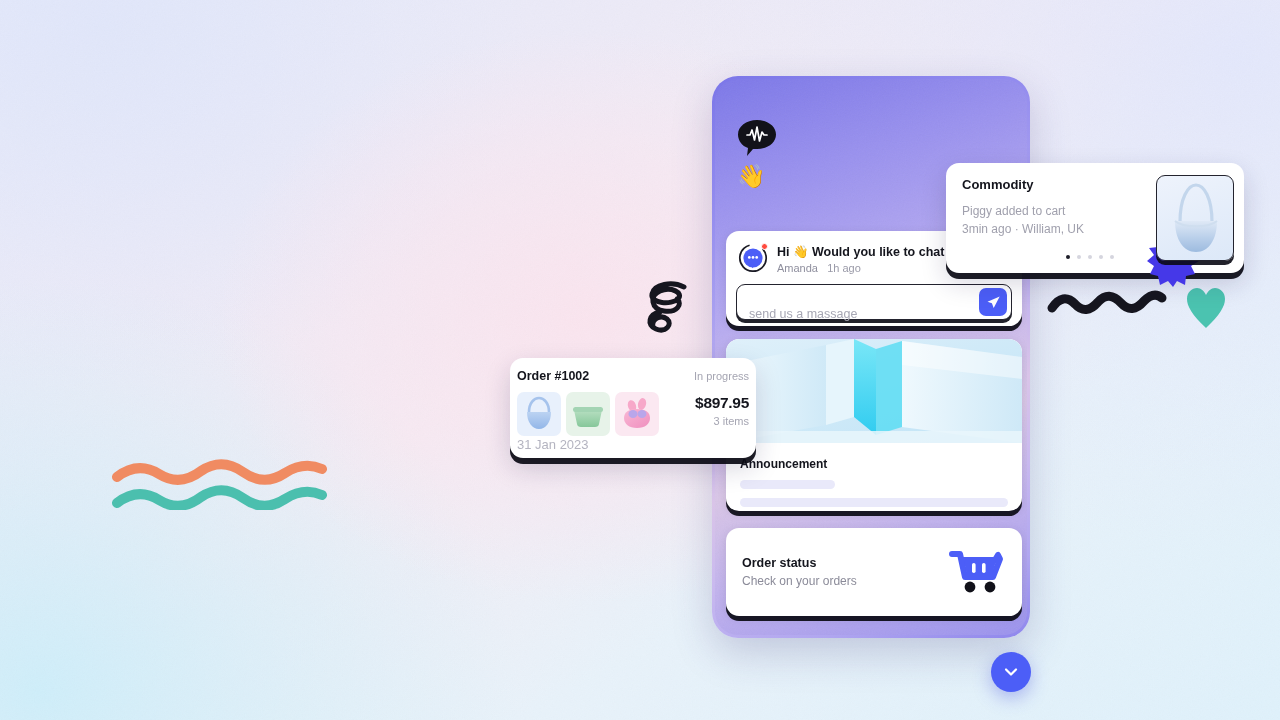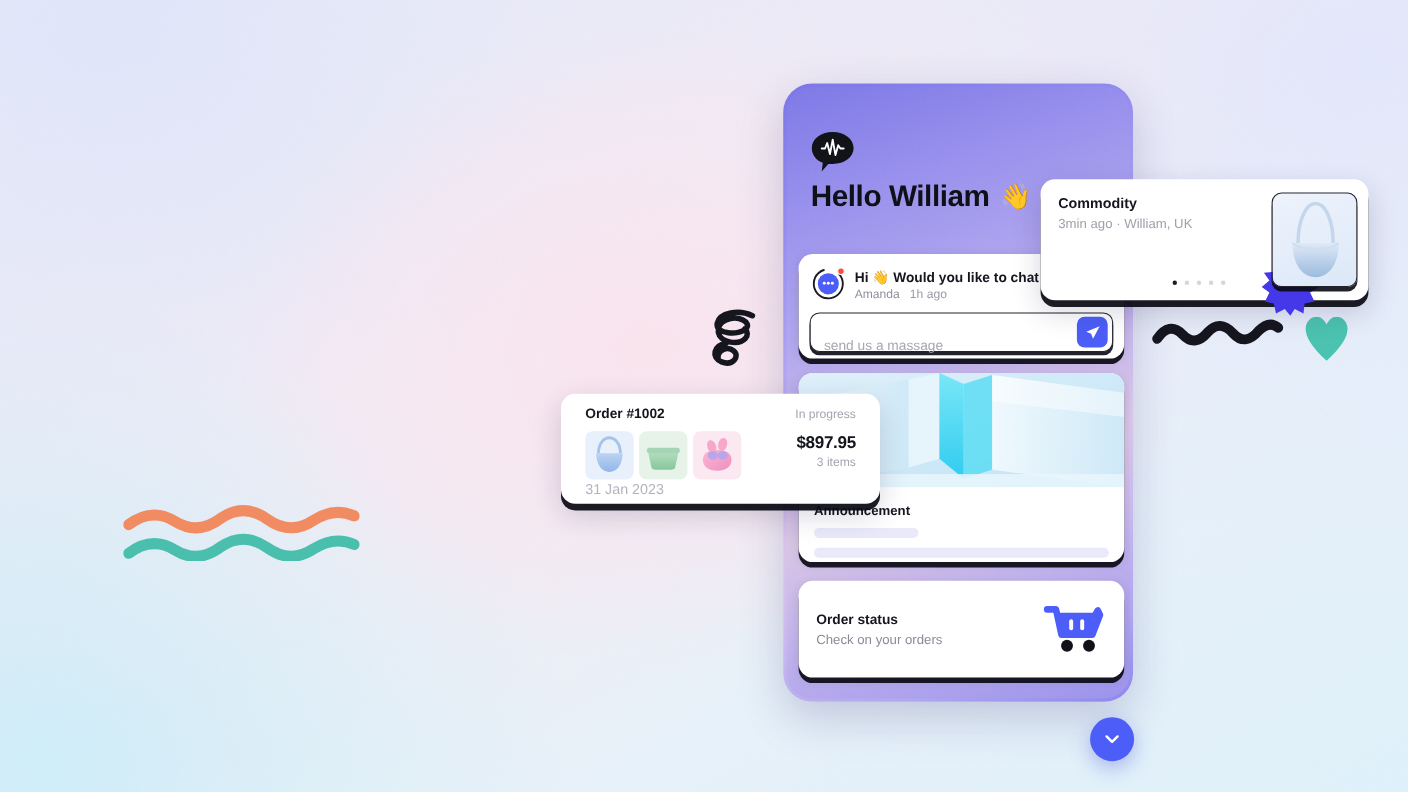--- a/index.html
+++ b/index.html
@@ -188,22 +188,22 @@
     width: 78px; height: 86px;
     border: 1.6px solid #23232e; border-radius: 9px;
     background: linear-gradient(160deg, #eef3fc 0%, #dce8f8 100%);
     box-shadow: 0 4px 0 rgba(10,10,20,0.9);
     overflow: hidden;
   }
 
   
   #order-card {
     left: 510px; top: 358px;
-    width: 290px; height: 100px;
-    padding: 11px 22px;
+    width: 246px; height: 100px;
+    padding: 11px 7px;
   }
   .oc-head { display: flex; justify-content: space-between; align-items: baseline; }
   .oc-id { font-size: 12.5px; font-weight: 700; color: #14151d; }
   .oc-status { font-size: 11px; color: #a5a5b2; }
   .oc-mid { display: flex; justify-content: space-between; align-items: flex-start; margin-top: 9px; }
   .thumbs { display: flex; gap: 5px; }
   .thumb { width: 44px; height: 44px; border-radius: 7px; overflow: hidden; }
   .t1 { background: #e8f0fc; }
   .t2 { background: #e7f3e9; }
   .t3 { background: #fbe8f1; }
@@ -266,21 +266,20 @@
           </filter>
         <rect width="312" height="556" filter="url(#nz2)" opacity="0.13"></rect>
       </svg>
 
       <svg class="brand-logo" width="40" height="38" viewBox="0 0 40 38">
         <path d="M20 1 C31 1 39 7.5 39 15.5 C39 23.5 31 30 20 30 L16 30 L10 37 L11 29 C5 27 1 21.5 1 15.5 C1 7.5 9 1 20 1 Z" fill="#121219"></path>
         <path d="M10 16 L13 16 L15 11 L17.5 21 L20 8 L22.5 22 L25 13 L27 16 L30 16" fill="none" stroke="#fff" stroke-width="1.7" stroke-linecap="round" stroke-linejoin="round"></path>
       </svg>
 
       <div class="greeting">
-        <span>Hello William</span>
         <span class="wave-emoji">👋</span>
       </div>
 
       <div class="pcard" id="chat-widget">
         <div class="chat-row">
           <div class="chat-av">
             <svg width="30" height="30" viewBox="0 0 30 30">
               <circle cx="15" cy="15" r="13.2" fill="none" stroke="#1a1a24" stroke-width="1.7" stroke-dasharray="68 14" transform="rotate(-42 15 15)"></circle>
               <circle cx="15" cy="15" r="9.6" fill="#4c5ef7"></circle>
               <circle cx="11.3" cy="14.4" r="1.35" fill="#fff"></circle>
@@ -409,20 +408,21 @@
       <div class="oc-right">
         <div class="oc-price">$897.95</div>
         <div class="oc-items">3 items</div>
       </div>
     </div>
     <div class="oc-date">31 Jan 2023</div>
   </div>
 
   <div class="float" id="commodity-card">
     <div class="cm-title">Commodity</div>
+    <div class="cm-l1">Piggy added to cart</div>
     <div class="cm-l2">3min ago · William, UK</div>
     <div class="cm-dots">
       <i class="on"></i>
       <i></i>
       <i></i>
       <i></i>
       <i></i>
     </div>
     <svg id="cm-star" width="54" height="54" viewBox="0 0 54 54">
       <path d="M27 1 L32 8 L40 5 L41 14 L50 15 L45 22 L53 28 L45 33 L49 41 L40 43 L39 52 L31 48 L27 54 L22 48 L14 52

